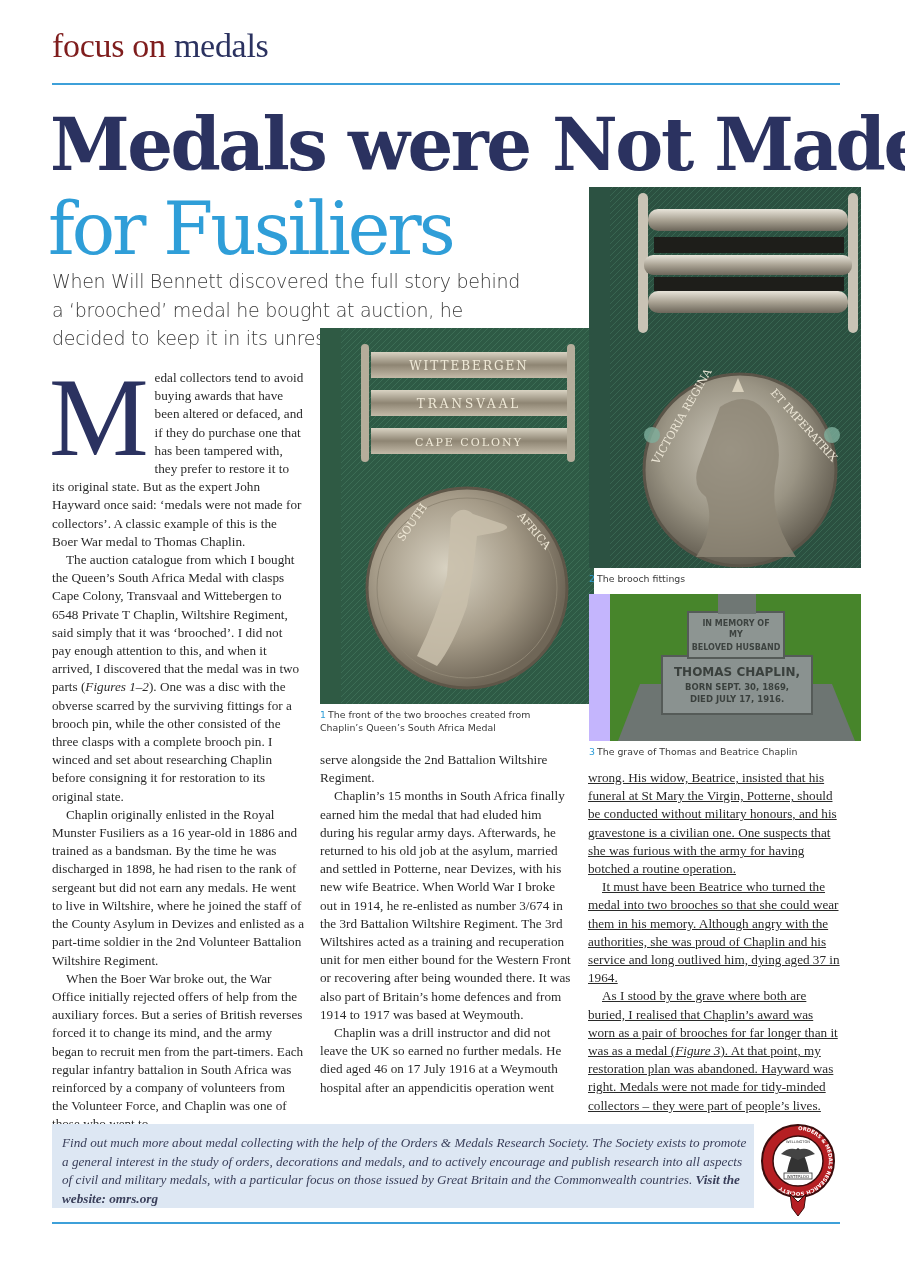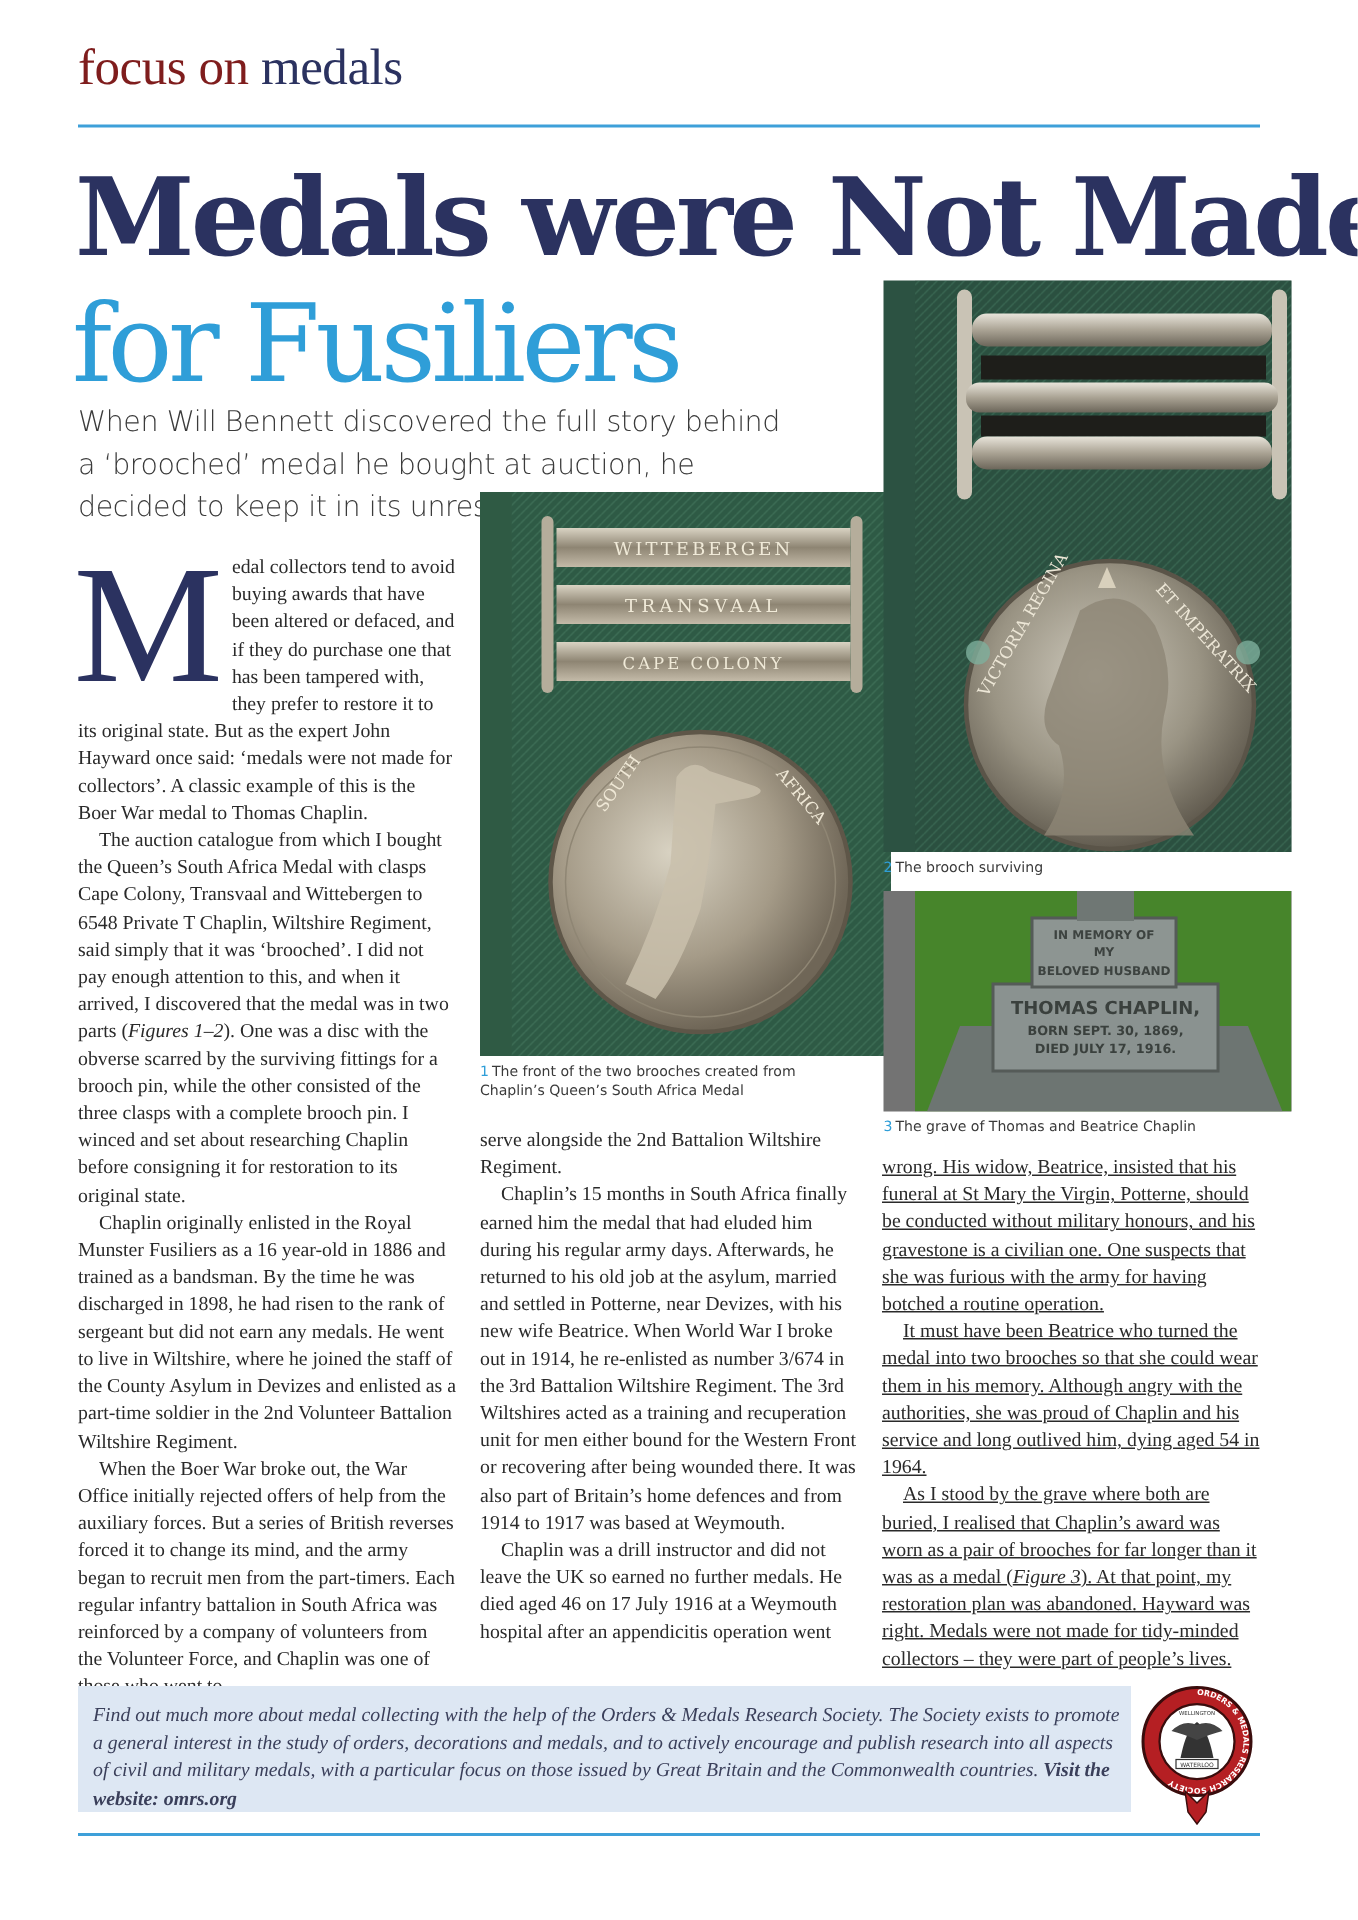--- a/index.html
+++ b/index.html
@@ -21,21 +21,21 @@
   .col p.ind { text-indent: 14px; }
   .col1 { left: 52px; top: 369px; width: 252px; }
   .col2 { left: 320px; top: 751px; width: 253px; }
   .col3 { left: 588px; top: 769px; width: 253px; text-decoration: underline; }
 
   .dropcap { float: left; font-family: "Liberation Serif", serif; font-size: 112px; line-height: 84px; color: #2b3260; margin: 6px 6px 0 -3px; height: 86px; }
 
   .photo { overflow: hidden; padding-left: 21px; }
   .fig1 { left: 320px; top: 328px; width: 253px; height: 376px; background: #2f5a44; }
   .fig2 { left: 589px; top: 187px; width: 251px; height: 381px; background: #2c5242; }
-  .fig3 { left: 589px; top: 594px; width: 251px; height: 147px; background: #737373; }
+  .fig3 { left: 589px; top: 594px; width: 251px; height: 147px; background: #c4b5fd; }
 
   .caption { font-family: "DejaVu Sans", sans-serif; font-size: 9.4px; line-height: 13px; color: #3a3a3a; }
   .caption .num { color: #2f9ed8; margin-right: 2px; }
   .cap1 { left: 320px; top: 708px; width: 253px; }
   .cap2 { left: 589px; top: 572px; width: 251px; }
   .cap3 { left: 589px; top: 745px; width: 251px; }
 
   .box { left: 52px; top: 1124px; width: 702px; height: 84px; background: #dde7f3; }
   .box-text { left: 62px; top: 1134px; width: 690px; font-family: "Liberation Serif", serif; font-style: italic; font-size: 13.2px; line-height: 18.5px; color: #3a3f5a; }
   .box-text b { font-weight: bold; }
@@ -134,21 +134,21 @@
     <circle cx="130" cy="283" r="96" fill="url(#silver2)" stroke="#5a5448" stroke-width="3"></circle>
     <path d="M110 220 q30 -20 50 10 q14 30 6 60 q-8 40 20 80 l-100 0 q20 -30 10 -60 q-14 -10 -8 -30 z" fill="#8d8676" opacity="0.8"></path>
     <path d="M122 205 l6 -14 l6 14 z" fill="#d8d0bc"></path>
     <circle cx="42" cy="248" r="8" fill="#7eaf9c" opacity="0.8"></circle>
     <circle cx="222" cy="248" r="8" fill="#7eaf9c" opacity="0.8"></circle>
     <text x="48" y="278" font-family="DejaVu Serif, serif" font-size="11" fill="#ece6d6" transform="rotate(-60 48 278)">VICTORIA REGINA</text>
     <text x="160" y="206" font-family="DejaVu Serif, serif" font-size="11" fill="#ece6d6" transform="rotate(48 160 206)">ET IMPERATRIX</text>
   </svg>
 </div>
 <div class="abs caption cap2">
-  <span class="num">2</span><span>The brooch surviving</span>
+  <span class="num">2</span><span>The brooch fittings</span>
 </div>
 
 <div class="abs photo fig3">
   <svg width="251" height="147" viewBox="0 0 251 147">
     <rect width="251" height="147" fill="#4d8c2f"></rect>
     <rect x="0" y="0" width="251" height="147" fill="#3f7a26" opacity="0.4"></rect>
     <polygon points="30,90 222,90 245,147 8,147" fill="#6d7572"></polygon>
     <rect x="52" y="62" width="150" height="58" fill="#8a9290" stroke="#555b58" stroke-width="2"></rect>
     <rect x="78" y="18" width="96" height="46" fill="#8d9592" stroke="#555b58" stroke-width="2"></rect>
     <rect x="108" y="0" width="38" height="20" fill="#6f7774"></rect>
@@ -165,21 +165,21 @@
 </div>
 
 <div class="abs col col2">
   <p>serve alongside the 2nd Battalion Wiltshire Regiment.</p>
   <p class="ind">Chaplin’s 15 months in South Africa finally earned him the medal that had eluded him during his regular army days. Afterwards, he returned to his old job at the asylum, married and settled in Potterne, near Devizes, with his new wife Beatrice. When World War I broke out in 1914, he re-enlisted as number 3/674 in the 3rd Battalion Wiltshire Regiment. The 3rd Wiltshires acted as a training and recuperation unit for men either bound for the Western Front or recovering after being wounded there. It was also part of Britain’s home defences and from 1914 to 1917 was based at Weymouth.</p>
   <p class="ind">Chaplin was a drill instructor and did not leave the UK so earned no further medals. He died aged 46 on 17 July 1916 at a Weymouth hospital after an appendicitis operation went</p>
 </div>
 
 <div class="abs col col3">
   <p>wrong. His widow, Beatrice, insisted that his funeral at St Mary the Virgin, Potterne, should be conducted without military honours, and his gravestone is a civilian one. One suspects that she was furious with the army for having botched a routine operation.</p>
-  <p class="ind">It must have been Beatrice who turned the medal into two brooches so that she could wear them in his memory. Although angry with the authorities, she was proud of Chaplin and his service and long outlived him, dying aged 54 in 1964.</p>
+  <p class="ind">It must have been Beatrice who turned the medal into two brooches so that she could wear them in his memory. Although angry with the authorities, she was proud of Chaplin and his service and long outlived him, dying aged 37 in 1964.</p>
   <p class="ind"><span>As I stood by the grave where both are buried, I realised that Chaplin’s award was worn as a pair of brooches for far longer than it was as a medal (</span><i>Figure 3</i><span>). At that point, my restoration plan was abandoned. Hayward was right. Medals were not made for tidy-minded collectors – they were part of people’s lives.</span></p>
 </div>
 
 <div class="abs box"></div>
 <div class="abs box-text">
   <span>Find out much more about medal collecting with the help of the Orders &amp; Medals Research Society. The Society exists to promote a general interest in the study of orders, decorations and medals, and to actively encourage and publish research into all aspects of civil and military medals, with a particular focus on those issued by Great Britain and the Commonwealth countries.</span> <b>Visit the website: omrs.org</b>
 </div>
 <div class="abs logo">
   <svg width="82" height="100" viewBox="0 0 82 100">
     <defs>

